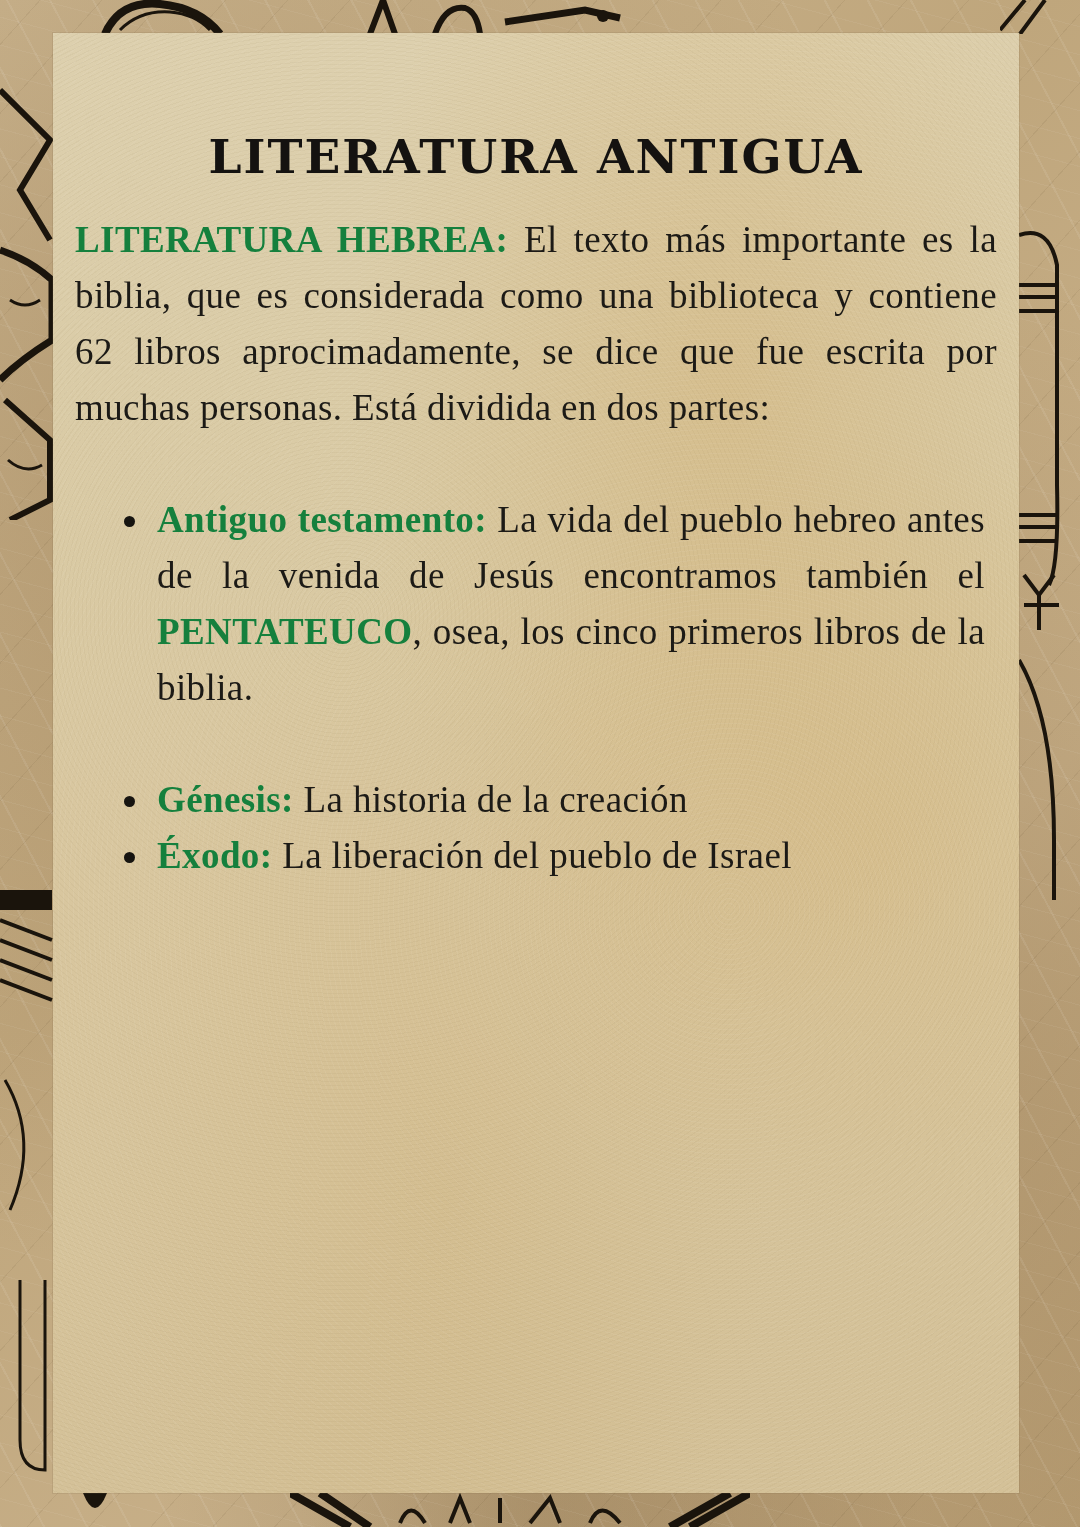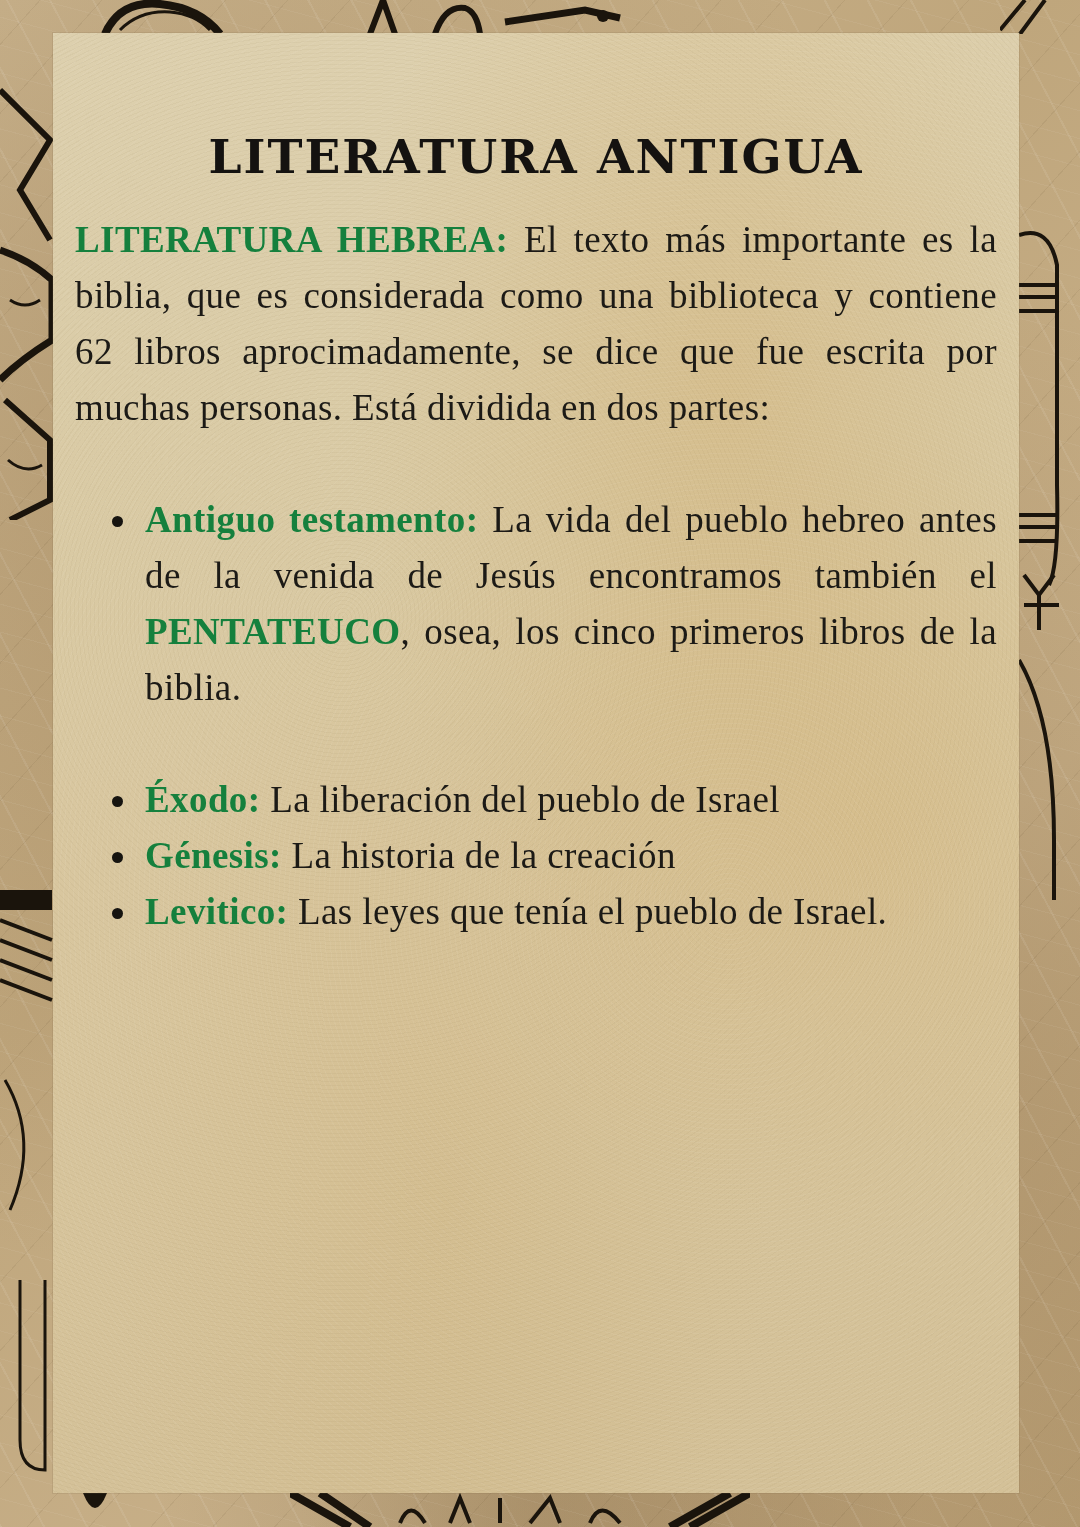--- a/index.html
+++ b/index.html
@@ -90,21 +90,21 @@
       margin: 0;
       text-align: justify;
       text-align-last: left;
     }
     .content b { font-weight: bold; color: #15803d; }
 
     .intro { margin-bottom: 56px !important; }
 
     ul.parts, ul.books {
       list-style: none;
-      margin: 0;
+      margin: 12px;
       padding: 0;
     }
     ul.parts { margin-top: 56px; margin-bottom: 56px; }
     ul.books { margin-bottom: 56px; }
     .li {
       position: relative;
       padding-left: 70px;
       text-align: justify;
       text-align-last: left;
     }
@@ -203,25 +203,21 @@
   <ul class="parts">
     <li class="li">
       <span class="bullet"></span>
       <b>Antiguo testamento:</b><span> La vida del pueblo hebreo antes de la venida de Jesús encontramos también el </span><b>PENTATEUCO</b><span>, osea, los cinco primeros libros de la biblia.</span>
     </li>
   </ul>
 
   <ul class="books">
     <li class="li">
       <span class="bullet"></span>
-      <b>Éxodo:</b><span> La liberación del pueblo de Israel</span>
-    </li>
-    <li class="li">
-      <span class="bullet"></span>
       <b>Génesis:</b><span> La historia de la creación</span>
     </li>
     <li class="li">
       <span class="bullet"></span>
-      <b>Levitico:</b><span> Las leyes que tenía el pueblo de Israel.</span>
+      <b>Éxodo:</b><span> La liberación del pueblo de Israel</span>
     </li>
   </ul>
 
 </div>
 
 </body></html>

